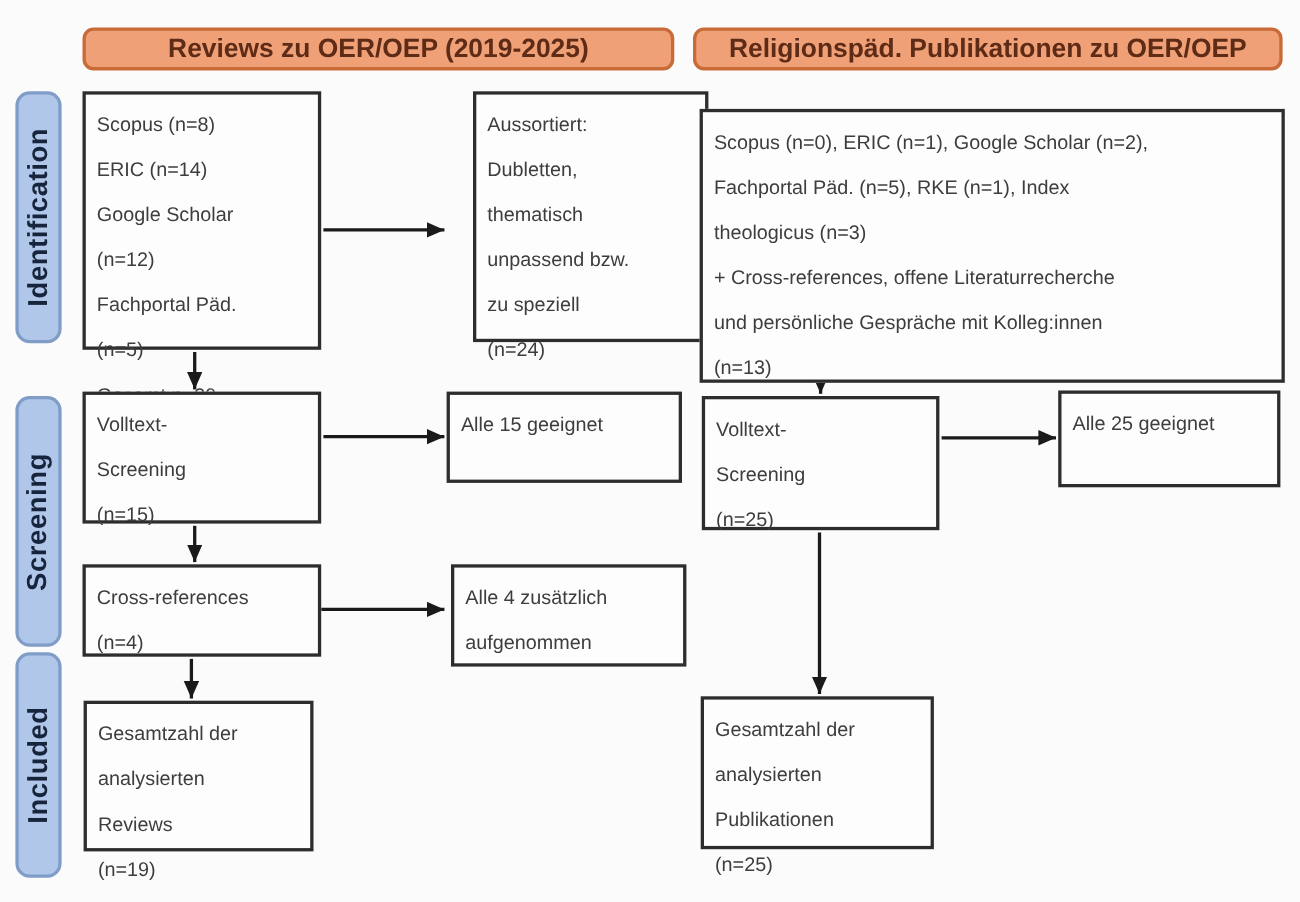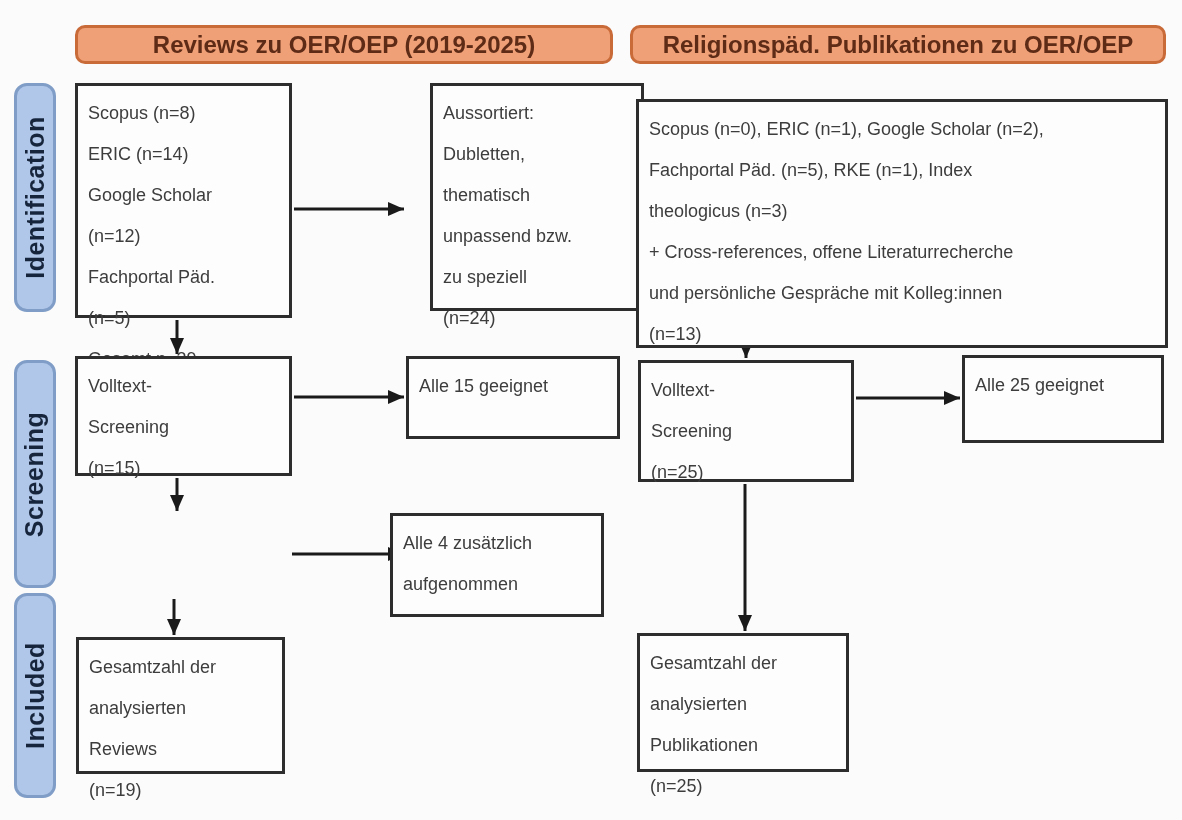--- a/index.html
+++ b/index.html
@@ -41,21 +41,21 @@
     position:absolute;z-index:2;box-sizing:border-box;
     background:var(--box-bg);border:3px solid var(--box-border);
     color:var(--box-text);font-size:18px;line-height:41px;
     padding:7px 10px;white-space:pre-line;
   }
   #box-a{left:75px;top:83px;width:217px;height:235px;}
   #box-b{left:430px;top:83px;width:214px;height:228px;}
   #box-c{left:75px;top:356px;width:217px;height:120px;}
   #box-d{left:406px;top:356px;width:214px;height:83px;}
   #box-e{left:75px;top:513px;width:217px;height:84px;}
-  #box-f{left:390px;top:513px;width:214px;height:104px;}
+  #box-f{left:410px;top:513px;width:214px;height:93px;}
   #box-g{left:76px;top:637px;width:209px;height:137px;}
   #box-h{left:636px;top:99px;width:532px;height:249px;}
   #box-i{left:638px;top:360px;width:216px;height:122px;}
   #box-j{left:962px;top:355px;width:202px;height:88px;}
   #box-k{left:637px;top:633px;width:212px;height:139px;}
 </style>
 </head>
 <body>
 
 <div class="canvas">
@@ -100,20 +100,22 @@
   <div class="box" id="box-b">Aussortiert:
 Dubletten,
 thematisch
 unpassend bzw.
 zu speziell
 (n=24)</div>
   <div class="box" id="box-c">Volltext-
 Screening
 (n=15)</div>
   <div class="box" id="box-d">Alle 15 geeignet</div>
+  <div class="box" id="box-e">Cross-references
+(n=4)</div>
   <div class="box" id="box-f">Alle 4 zusätzlich
 aufgenommen</div>
   <div class="box" id="box-g">Gesamtzahl der
 analysierten
 Reviews
 (n=19)</div>
 
   <div class="box" id="box-h">Scopus (n=0), ERIC (n=1), Google Scholar (n=2),
 Fachportal Päd. (n=5), RKE (n=1), Index
 theologicus (n=3)

